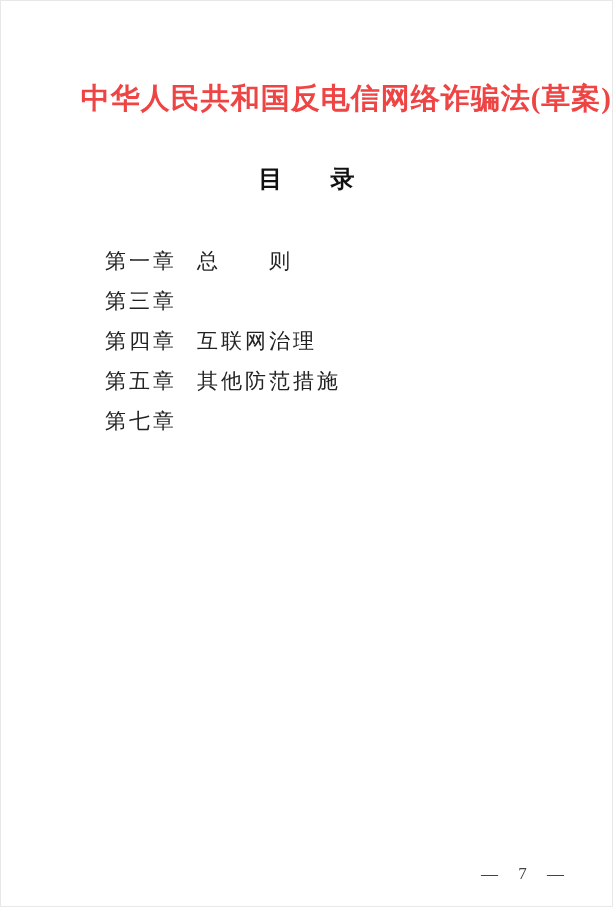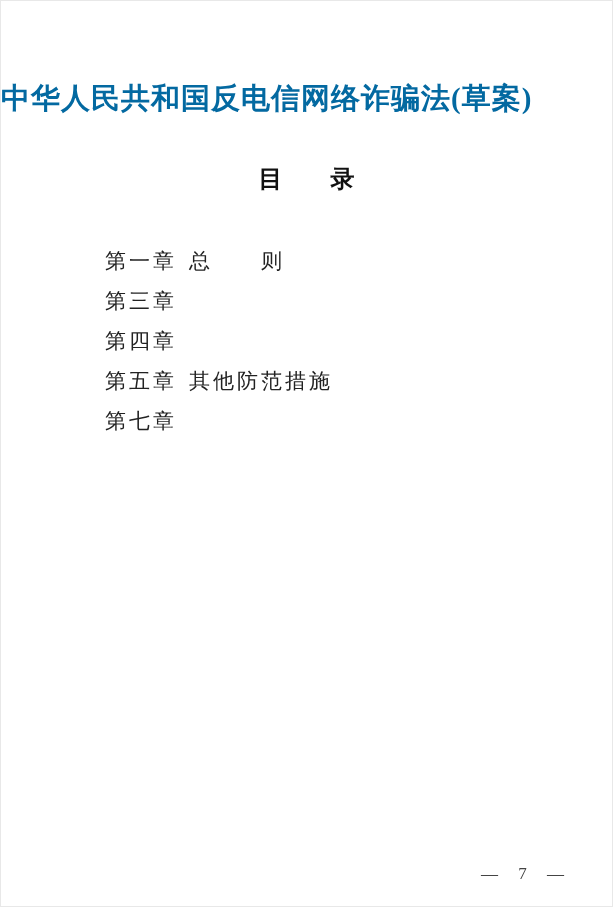--- a/index.html
+++ b/index.html
@@ -14,25 +14,25 @@
     background: #ffffff;
     box-sizing: border-box;
     border: 1px solid #e8e8e8;
     font-family: "Liberation Serif", "DejaVu Serif", serif;
     color: #1a1a1a;
     overflow: hidden;
   }
   .doc-title {
     margin: 0;
     padding-top: 78px;
-    text-align: left;
+    text-align: right;
     font-size: 29px;
     font-weight: bold;
     letter-spacing: 1px;
-    color: #0369a1;
+    color: #ef4444;
   }
   .toc-heading {
     margin: 16px;
     margin-top: 44px;
     text-align: center;
     font-size: 24px;
     font-weight: bold;
     color: #111111;
   }
   .chapter-list {
@@ -46,21 +46,21 @@
     font-size: 21px;
     color: #222222;
   }
   .chapter-num {
     display: inline-block;
     min-width: 78px;
     letter-spacing: 3px;
   }
   .chapter-name {
     display: inline-block;
-    margin-left: 6px;
+    margin-left: 14px;
     letter-spacing: 3px;
   }
   .page-footer {
     position: absolute;
     bottom: 22px;
     right: 46px;
     font-size: 17px;
     color: #333333;
     letter-spacing: 2px;
   }
@@ -90,20 +90,21 @@
         <span class="chapter-name">总　　则</span>
       </div>
 
 
       <div class="chapter-row">
         <span class="chapter-num">第三章</span>
       </div>
 
       <div class="chapter-row">
         <span class="chapter-num">第四章</span>
+        <span class="chapter-name">互联网治理</span>
       </div>
 
       <div class="chapter-row">
         <span class="chapter-num">第五章</span>
         <span class="chapter-name">其他防范措施</span>
       </div>
 
 
       <div class="chapter-row">
         <span class="chapter-num">第七章</span>

